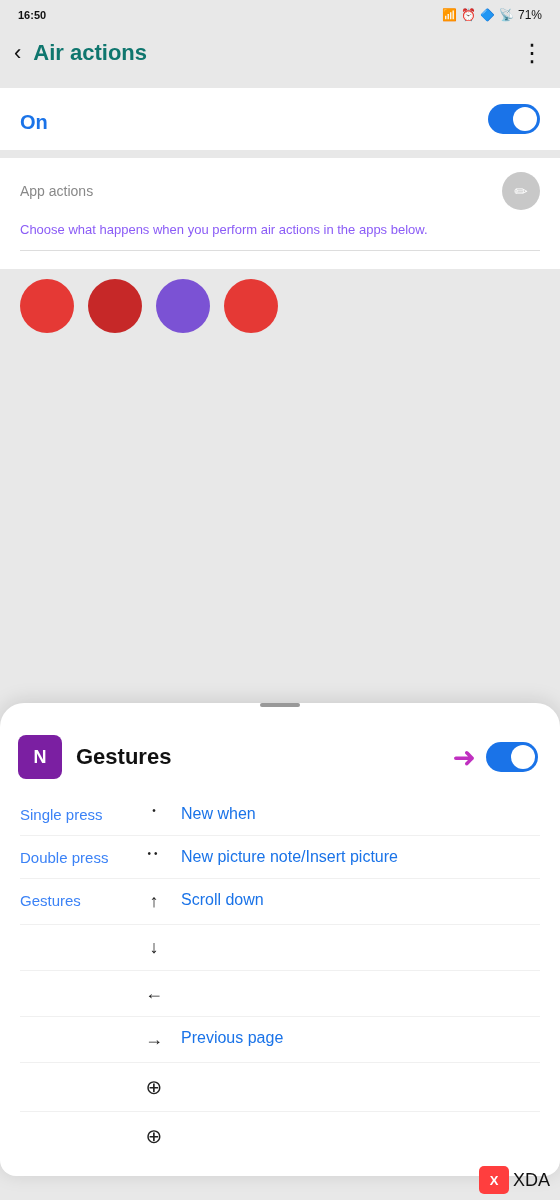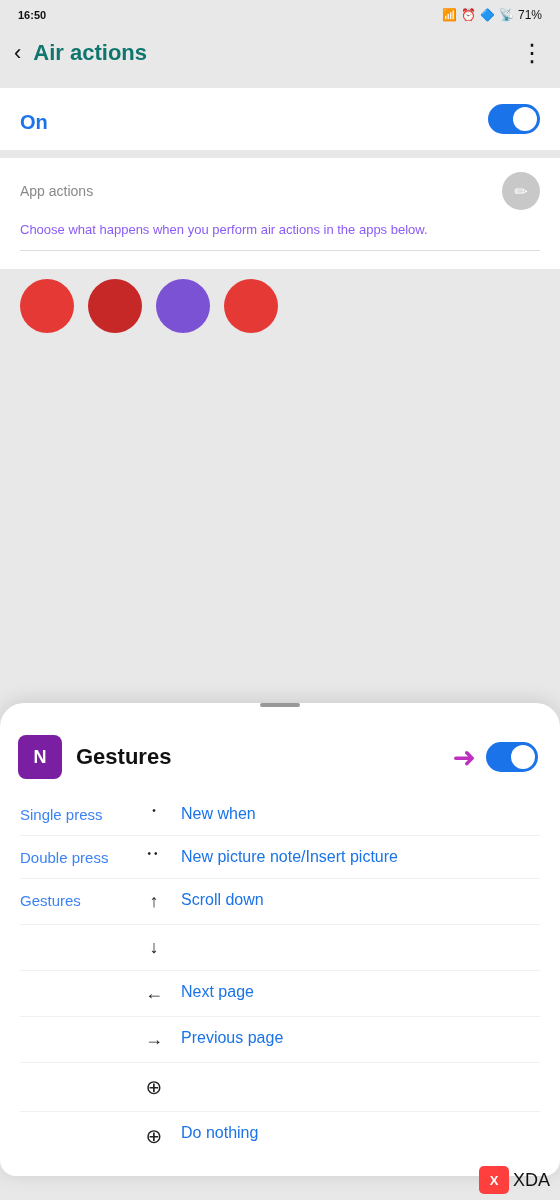--- a/index.html
+++ b/index.html
@@ -383,21 +383,20 @@
       <div class="gesture-icon-col">
         <span class="gesture-icon">↓</span>
       </div>
     </div>
 
     <div class="gesture-row">
       <span class="gesture-label"></span>
       <div class="gesture-icon-col">
         <span class="gesture-icon">←</span>
       </div>
-      <span class="gesture-value">Next page</span>
     </div>
 
     <div class="gesture-row">
       <span class="gesture-label"></span>
       <div class="gesture-icon-col">
         <span class="gesture-icon">→</span>
       </div>
       <span class="gesture-value">Previous page</span>
     </div>
 
@@ -406,21 +405,20 @@
       <div class="gesture-icon-col">
         <span class="gesture-icon" style="font-size:20px;">⊕</span>
       </div>
     </div>
 
     <div class="gesture-row">
       <span class="gesture-label"></span>
       <div class="gesture-icon-col">
         <span class="gesture-icon" style="font-size:20px;">⊕</span>
       </div>
-      <span class="gesture-value">Do nothing</span>
     </div>
 
   </div>
 </div>
 
 <div class="xda-watermark">
   <div class="xda-logo-box">
     <span>X</span>
   </div>
   <span class="xda-text">XDA</span>

